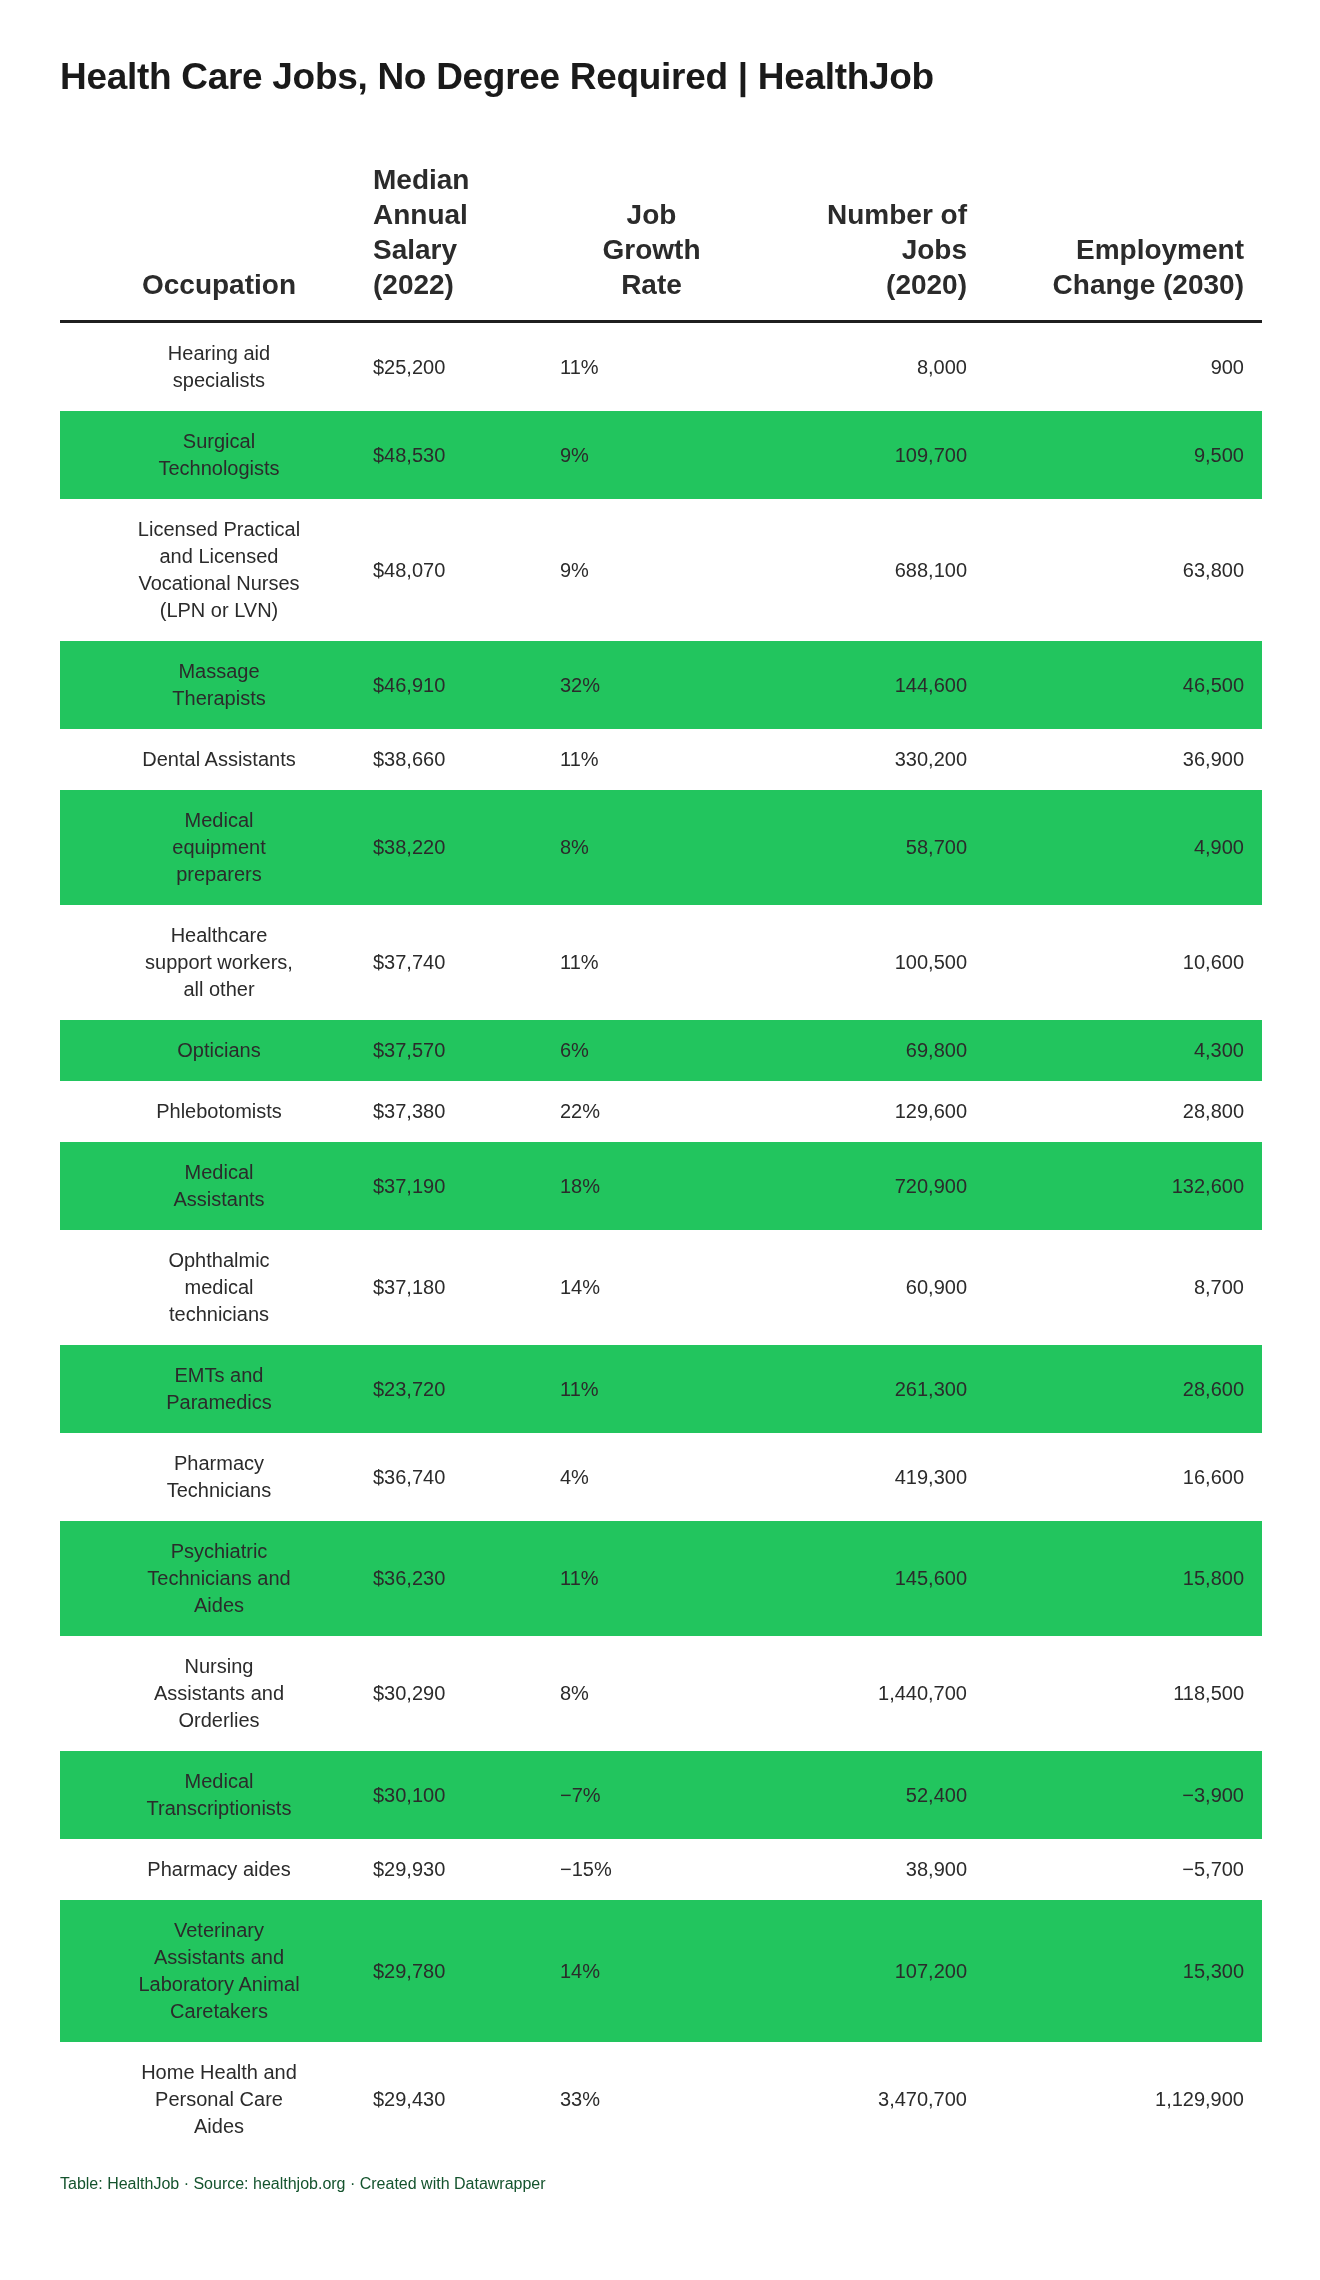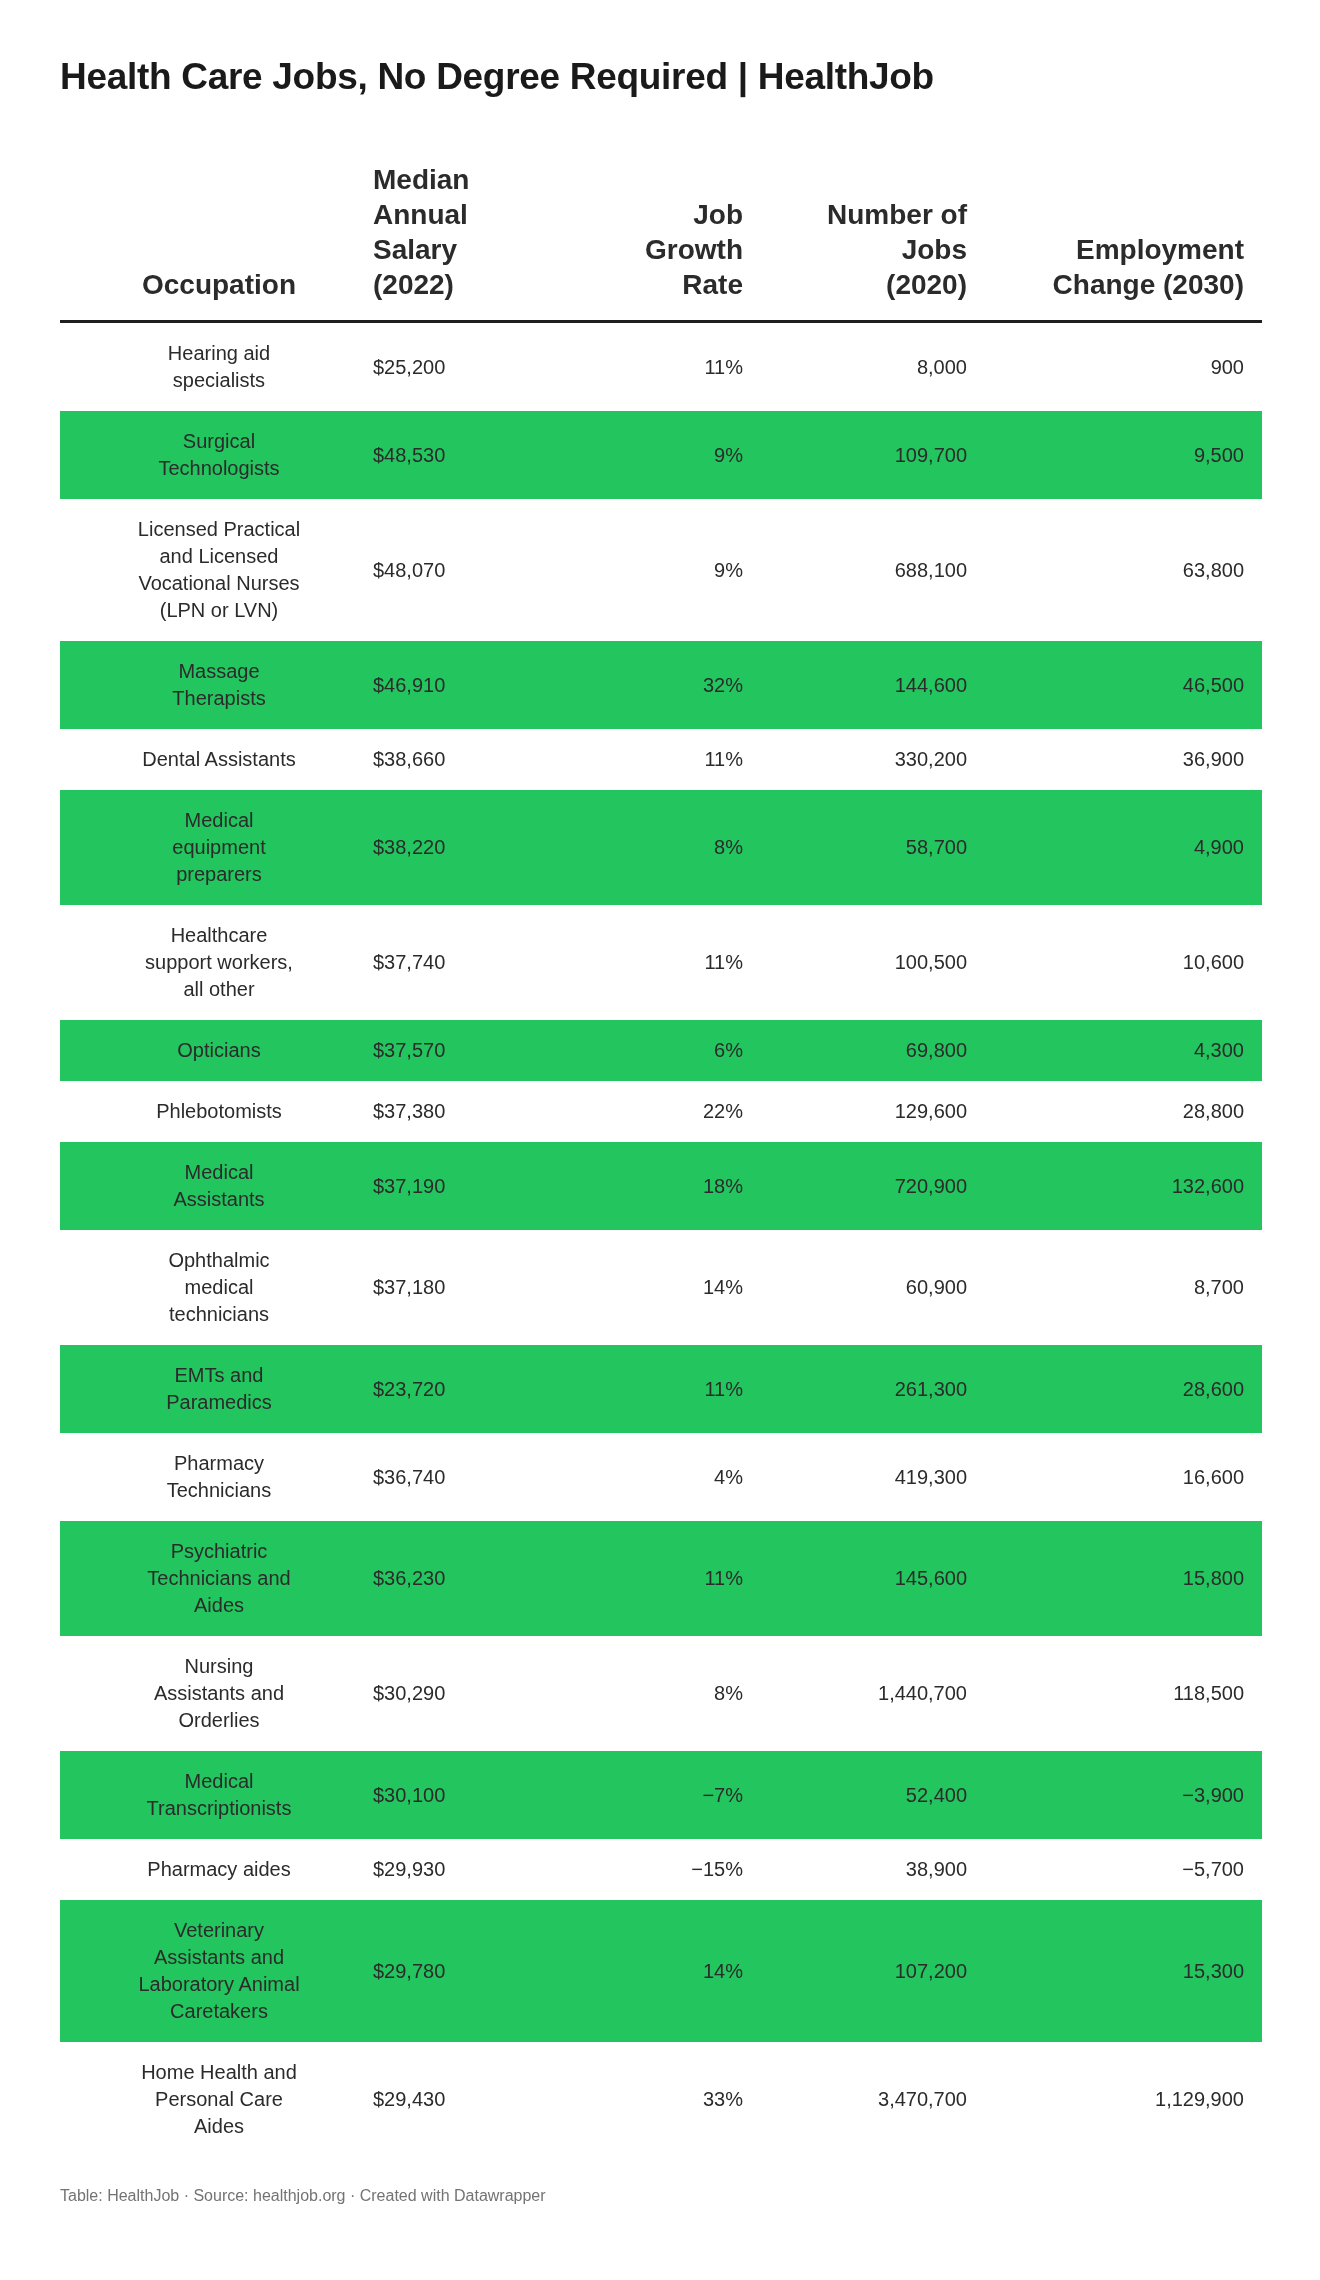--- a/index.html
+++ b/index.html
@@ -47,28 +47,28 @@
     line-height: 27px;
     vertical-align: middle;
     padding: 17px 0;
     white-space: pre-line;
   }
   tbody tr.stripe {
     background: #22c55e;
   }
   .c-occupation { text-align: center; padding-left: 18px; }
   .c-salary     { text-align: left; padding-left: 13px; }
-  .c-growth     { text-align: right; padding-right: 18px; }
+  .c-growth     { padding-right: 18px; }
   .c-jobs       { text-align: right; padding-right: 18px; }
   .c-change     { text-align: right; padding-right: 18px; }
   .footer {
-    margin-top: 28px;
+    margin-top: 16px;
     font-size: 16px;
     line-height: 22px;
-    color: #737373;
+    color: #14532d;
   }
 </style>
 </head>
 <body>
 
 <div class="page">
   <h1 class="title">Health Care Jobs, No Degree Required | HealthJob</h1>
 
   <table class="dw-table">
     <colgroup>

